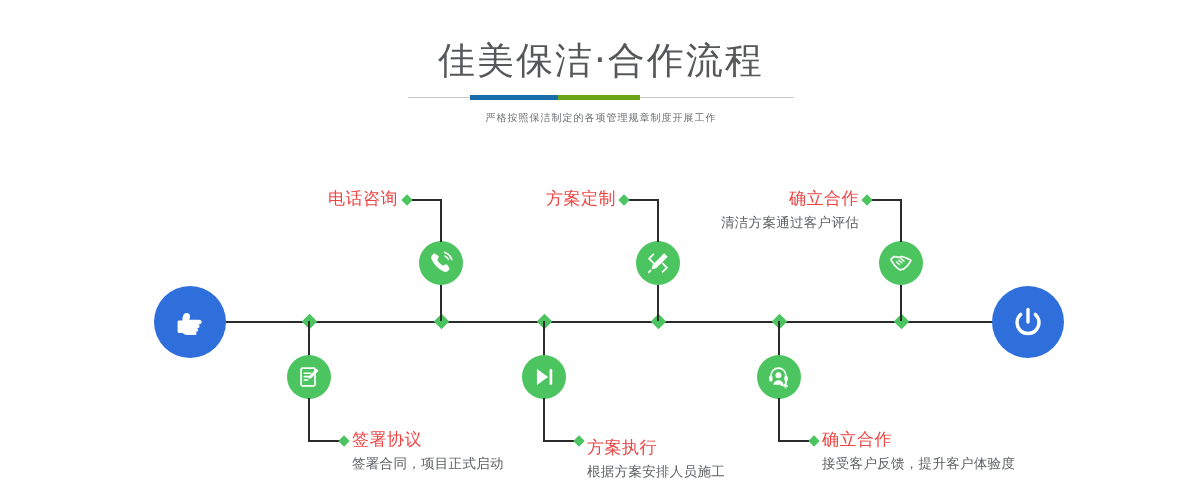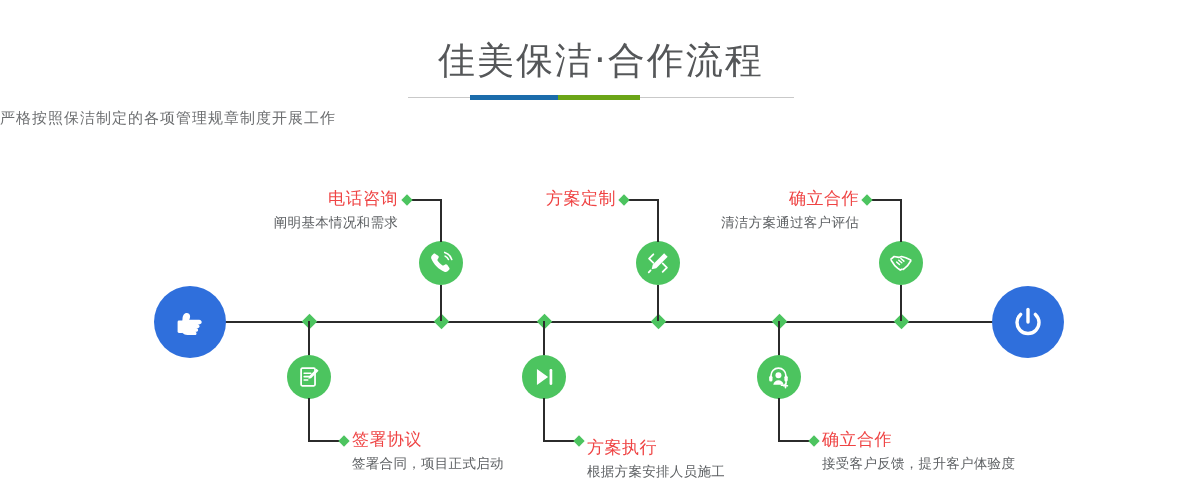--- a/index.html
+++ b/index.html
@@ -23,21 +23,22 @@
     font-weight:400;
     line-height:46px;
     white-space:nowrap;
   }
   .divider{position:absolute;left:408px;top:95px;width:386px;height:5px;}
   .divider .rule{position:absolute;left:0;top:2px;width:386px;height:1px;background:#c9c9c9;}
   .divider .seg-blue{position:absolute;left:62px;top:0;width:88px;height:5px;background:#1b6cab;}
   .divider .seg-green{position:absolute;left:150px;top:0;width:82px;height:5px;background:#6ba517;}
   .subtitle{
     position:absolute;left:0;top:106px;width:1202px;
-    font-size:15px;
+    text-align:center;
+    font-size:10px;
     color:#6c6e70;
     letter-spacing:1px;
     line-height:24px;
     white-space:nowrap;
   }
 
   
   .axis{position:absolute;left:200px;top:321px;width:812px;height:2px;background:#2b2b2b;}
 
   .endcap{
@@ -117,21 +118,20 @@
         <path d="M18.4 6.6a7.4 7.4 0 0 1 3.6 3.6" fill="none" stroke="#ffffff" stroke-width="1.7" stroke-linecap="round"></path>
         <path d="M18.0 2.6a11.4 11.4 0 0 1 7.6 7.6" fill="none" stroke="#ffffff" stroke-width="1.7" stroke-linecap="round"></path>
       </svg>
     </span>
   </div>
   <div class="vline" style="left:440px;top:199px;height:43px;"></div>
   <div class="hline" style="left:409px;top:199px;width:32px;"></div>
   <div class="tipdiamond" style="left:403px;top:196px;"></div>
   <div class="lbl r" style="left:150px;top:187px;width:248px;">
     <div class="hd">电话咨询</div>
-    <div class="sb">阐明基本情况和需求</div>
   </div>
 
   <div class="diamond" style="left:304px;top:316px;"></div>
   <div class="vline" style="left:308px;top:321px;height:35px;"></div>
   <div class="node" style="left:287px;top:355px;">
     <span>
       <svg width="26" height="26" viewBox="0 0 28 28">
         <rect x="5.5" y="4.5" width="15" height="19" rx="1.3" fill="none" stroke="#ffffff" stroke-width="1.9"></rect>
         <line x1="8.8" y1="10.0" x2="16.0" y2="10.0" stroke="#ffffff" stroke-width="1.7" stroke-linecap="round"></line>
         <line x1="8.8" y1="13.6" x2="14.4" y2="13.6" stroke="#ffffff" stroke-width="1.7" stroke-linecap="round"></line>

